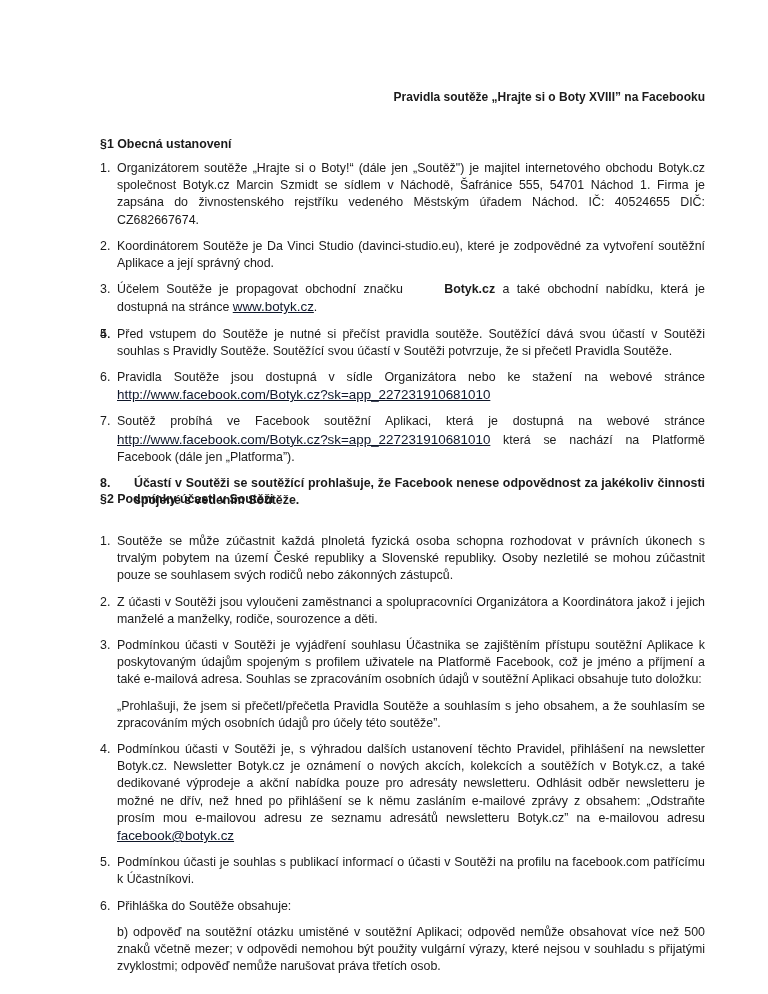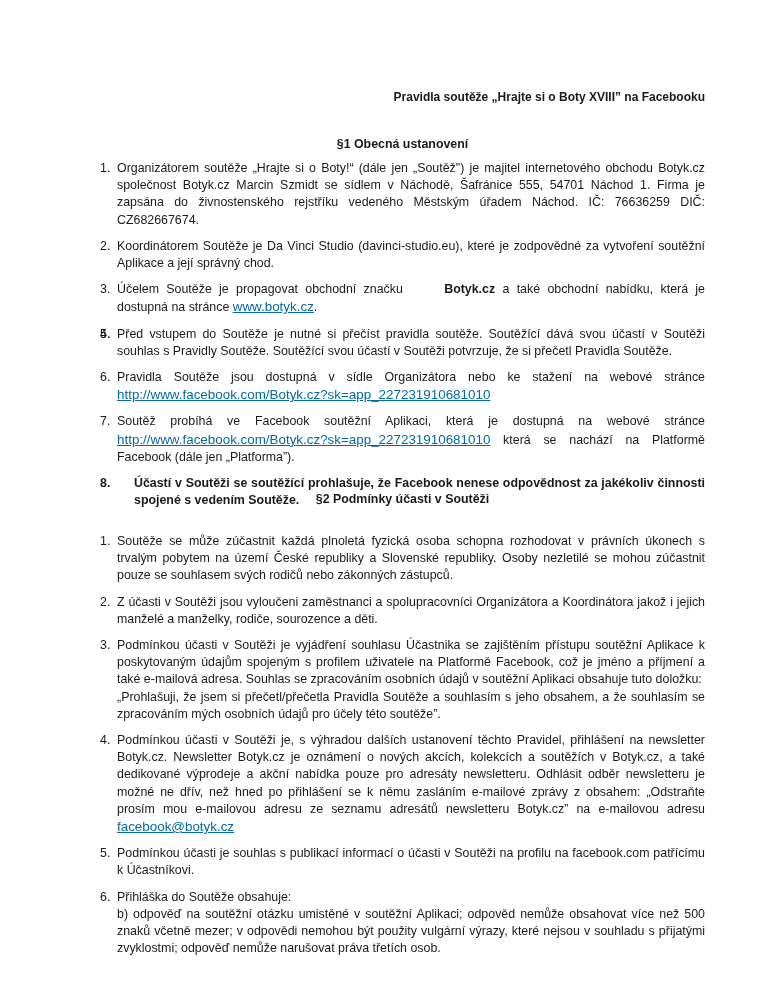--- a/index.html
+++ b/index.html
@@ -1,39 +1,39 @@
 <!DOCTYPE html>
 <html><head>
 <meta charset="utf-8">
 <style>
   html, body { margin:0; padding:0; background:#ffffff; }
   body { width:768px; height:994px; overflow:hidden; position:relative;
          font-family:"Liberation Sans", "DejaVu Sans", sans-serif; color:#1a1a1a; font-size:12.4px; }
   .page { position:absolute; left:100px; top:0; width:605px; }
   .doc-title { position:absolute; top:90px; left:0; width:605px; text-align:right; font-weight:bold; font-size:12px; }
-  .sec-title { text-align:center; font-weight:bold; font-size:12.4px; position:absolute; left:0; width:605px; }
+  .sec-title { font-weight:bold; font-size:12.4px; position:absolute; left:0; width:605px; }
   ol { margin:0; padding:0; list-style:none; position:absolute; left:0; width:605px; }
   li { position:relative; padding-left:17px; line-height:17.2px; text-align:justify; margin-bottom:9px; }
   li .num { position:absolute; left:0; top:0; }
   .bold { font-weight:bold;padding-left:34px; }
-  a.link { color:#0369a1; text-decoration:underline; font-size:13.4px; }
-  .sub { }
+  a.link { color:#0f172a; text-decoration:underline; font-size:13.4px; }
+  .sub { margin-top:9px; }
 </style>
 </head>
 <body>
 
 <div class="page">
   <div class="doc-title">Pravidla soutěže „Hrajte si o Boty XVIII” na Facebooku</div>
 
   <div class="sec-title" style="top:137px">§1 Obecná ustanovení</div>
 
   <ol style="top:160px">
     <li>
       <span class="num">1.</span>
-      <span>Organizátorem soutěže „Hrajte si o Boty!“ (dále jen „Soutěž") je majitel internetového obchodu Botyk.cz společnost Botyk.cz Marcin Szmidt se sídlem v Náchodě, Šafránice 555, 54701 Náchod 1. Firma je zapsána do živnostenského rejstříku vedeného Městským úřadem Náchod. IČ: 76636259 DIČ: CZ682667674.</span>
+      <span>Organizátorem soutěže „Hrajte si o Boty!“ (dále jen „Soutěž") je majitel internetového obchodu Botyk.cz společnost Botyk.cz Marcin Szmidt se sídlem v Náchodě, Šafránice 555, 54701 Náchod 1. Firma je zapsána do živnostenského rejstříku vedeného Městským úřadem Náchod. IČ: 40524655 DIČ: CZ682667674.</span>
     </li>
     <li>
       <span class="num">2.</span>
       <span>Koordinátorem Soutěže je Da Vinci Studio (davinci-studio.eu), které je zodpovědné za  vytvoření soutěžní Aplikace a její správný chod.</span>
     </li>
     <li>
       <span class="num">3.</span>
       <span>Účelem Soutěže je propagovat obchodní značku </span><span class="bold">Botyk.cz</span><span> a také obchodní nabídku, která je dostupná na stránce </span><a class="link">www.botyk.cz</a><span>.</span>
     </li>
     <li>

